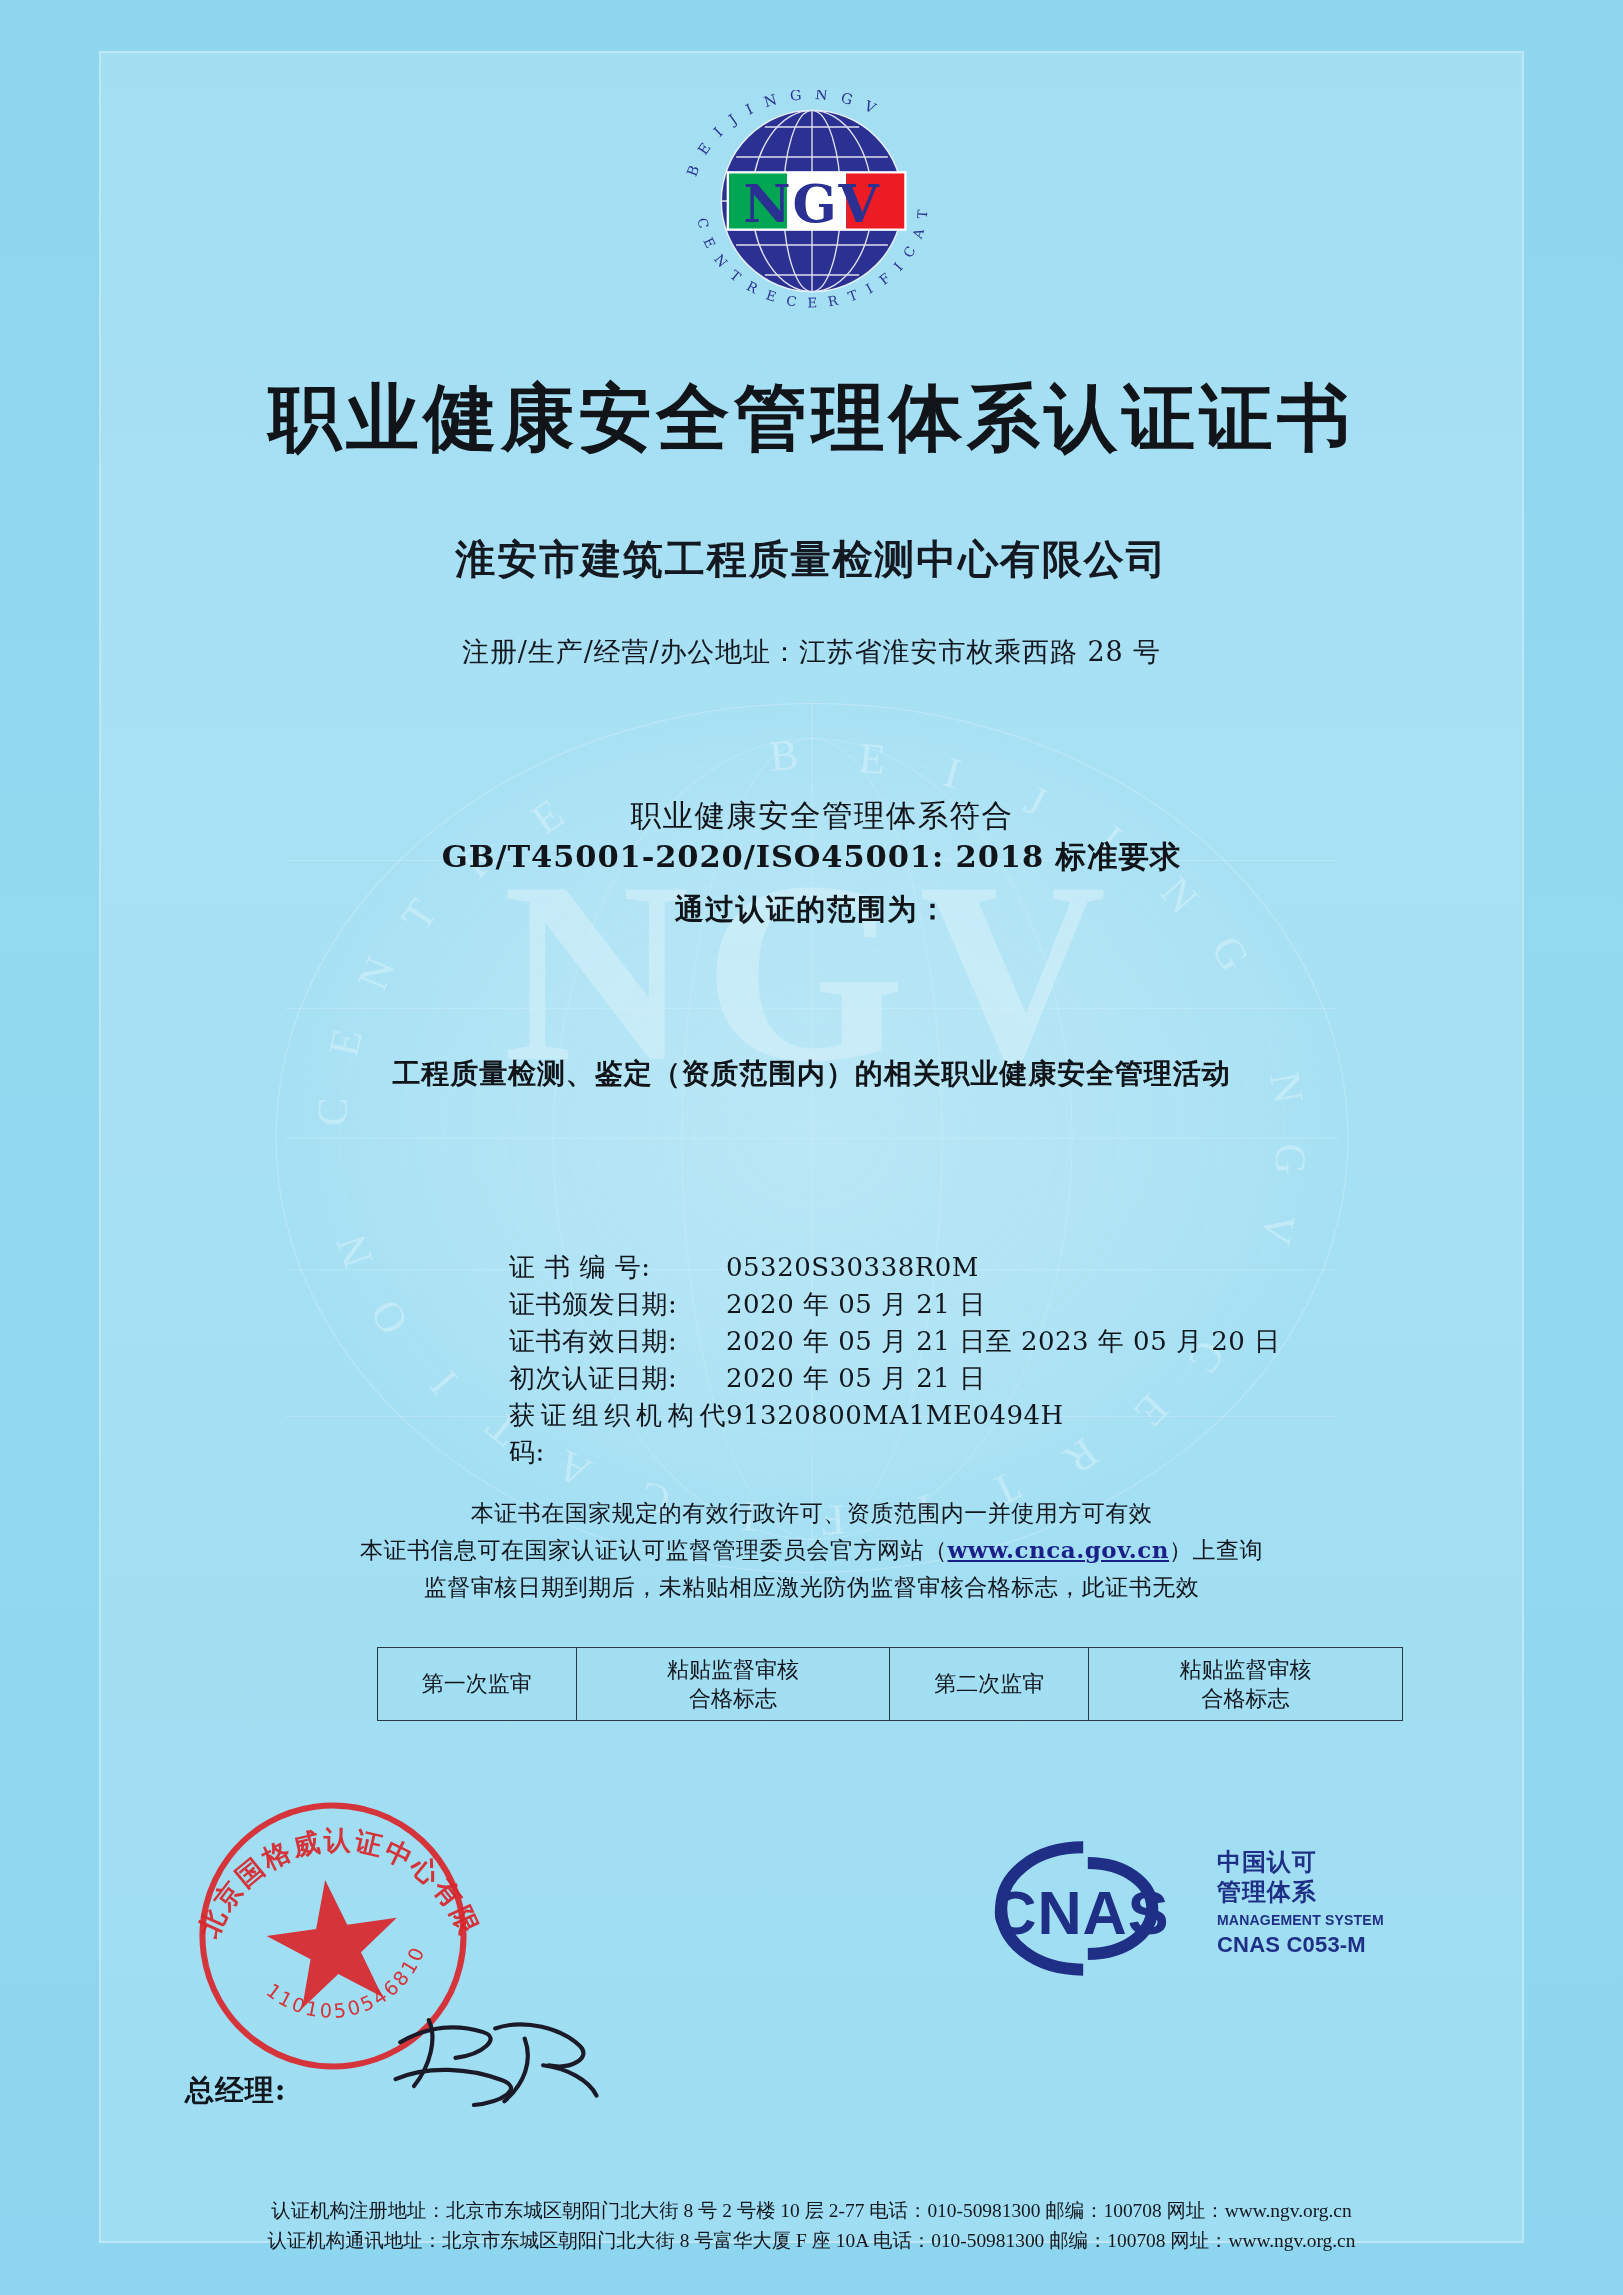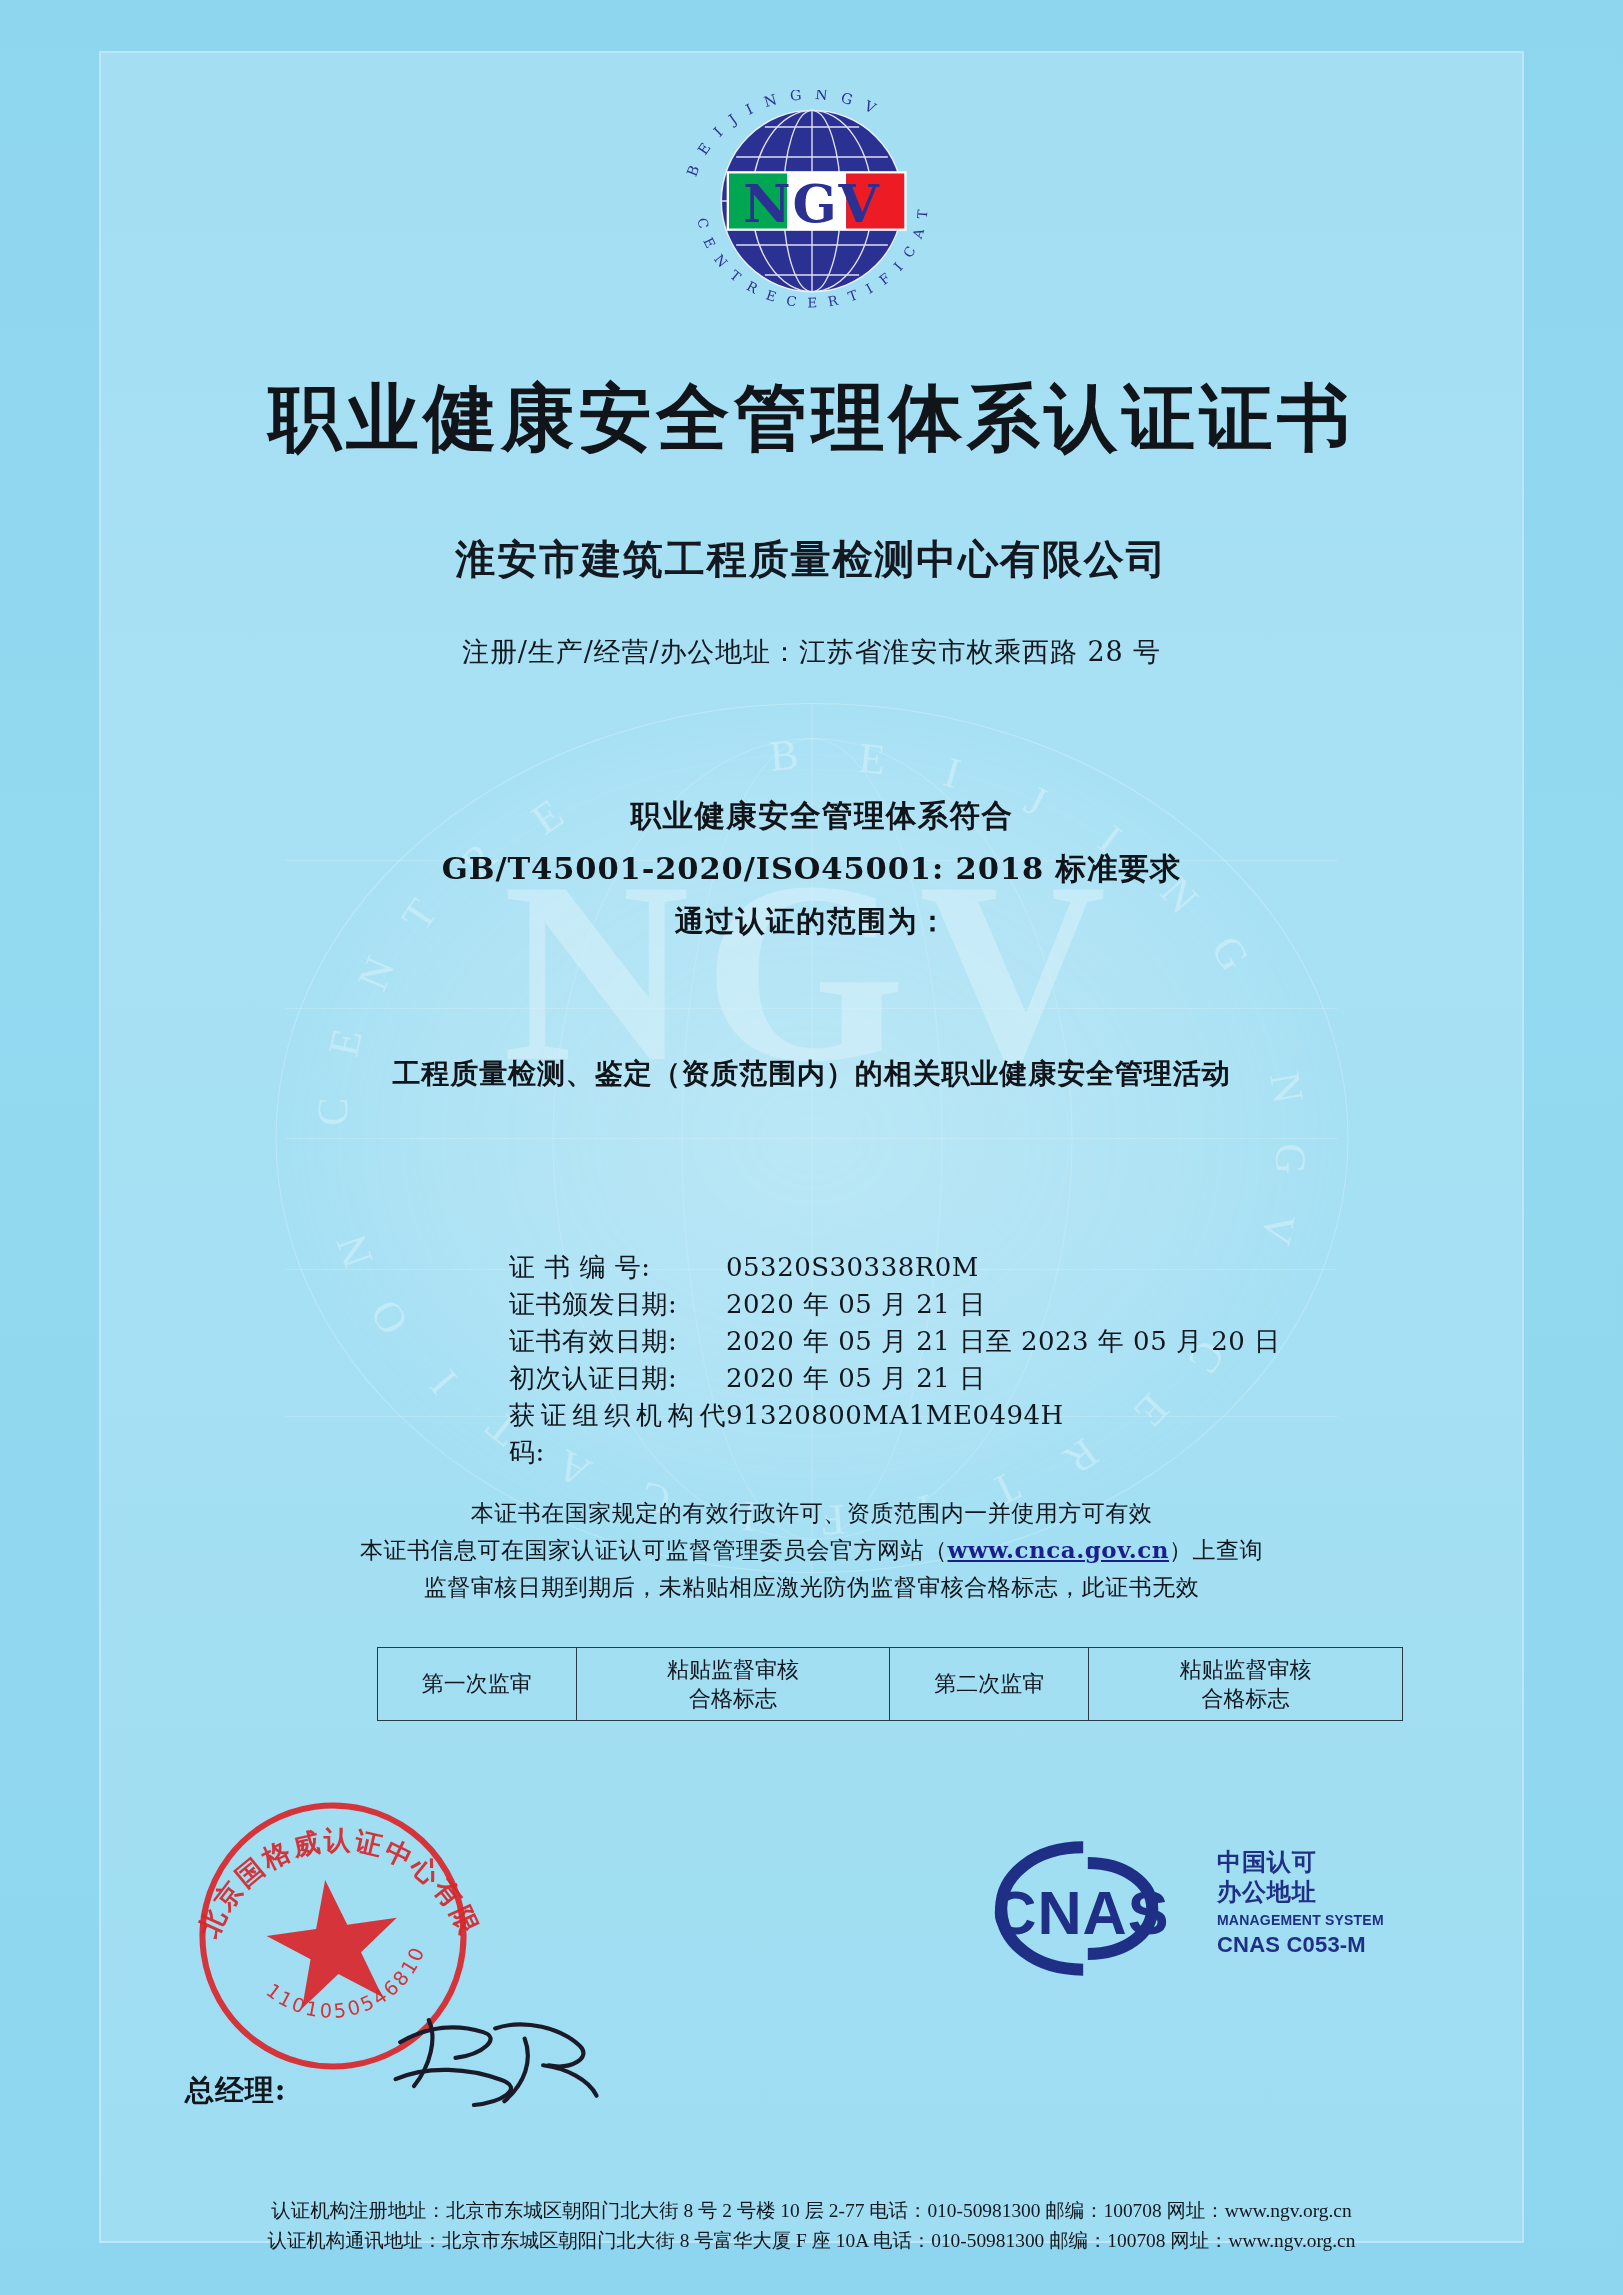--- a/index.html
+++ b/index.html
@@ -151,23 +151,23 @@
   .standard-block {
     position: absolute;
     left: 0; right: 0;
     top: 796px;
     text-align: center;
     color: #111418;
     font-family: "DejaVu Serif", serif;
   }
   .standard-block .l1 {
     font-size: 30.5px;
-    font-weight: bold;
+    font-weight: normal;
     letter-spacing: 1.4px;
-    margin-bottom: 12px;
+    margin-bottom: 0;
     padding-left: 21px;
   }
   .standard-block .l2 {
     font-size: 30.5px;
     font-weight: bold;
     letter-spacing: 0.9px;
     margin-bottom: 12px;
   }
   .standard-block .l3 {
     font-size: 29px;
@@ -494,21 +494,21 @@
   <div class="cnas">
     <div class="cnas-mark">
       <svg viewBox="0 0 520 300" width="241" height="139" xmlns="http://www.w3.org/2000/svg">
         <path d="M255 18 C 150 18, 78 78, 78 150 C 78 222, 150 282, 255 282" fill="none" stroke="#1f2f86" stroke-width="26"></path>
         <path d="M265 52 C 345 52, 404 96, 404 150 C 404 204, 345 248, 265 248" fill="none" stroke="#1f2f86" stroke-width="26"></path>
         <text x="250" y="205" text-anchor="middle" font-family="Liberation Sans, sans-serif" font-size="132" font-weight="bold" fill="#1f2f86" letter-spacing="2">CNAS</text>
       </svg>
     </div>
     <div class="cnas-text">
       <div class="c1">中国认可</div>
-      <div class="c2">办公地址</div>
+      <div class="c2">管理体系</div>
       <div class="c3">MANAGEMENT SYSTEM</div>
       <div class="c4">CNAS C053-M</div>
     </div>
   </div>
 
   <div class="footer">
     <div class="url">认证机构注册地址：北京市东城区朝阳门北大街 8 号 2 号楼 10 层 2-77 电话：010-50981300  邮编：100708 网址：www.ngv.org.cn</div>
     <div class="url">认证机构通讯地址：北京市东城区朝阳门北大街 8 号富华大厦 F 座 10A 电话：010-50981300  邮编：100708 网址：www.ngv.org.cn</div>
   </div>
 </div>

